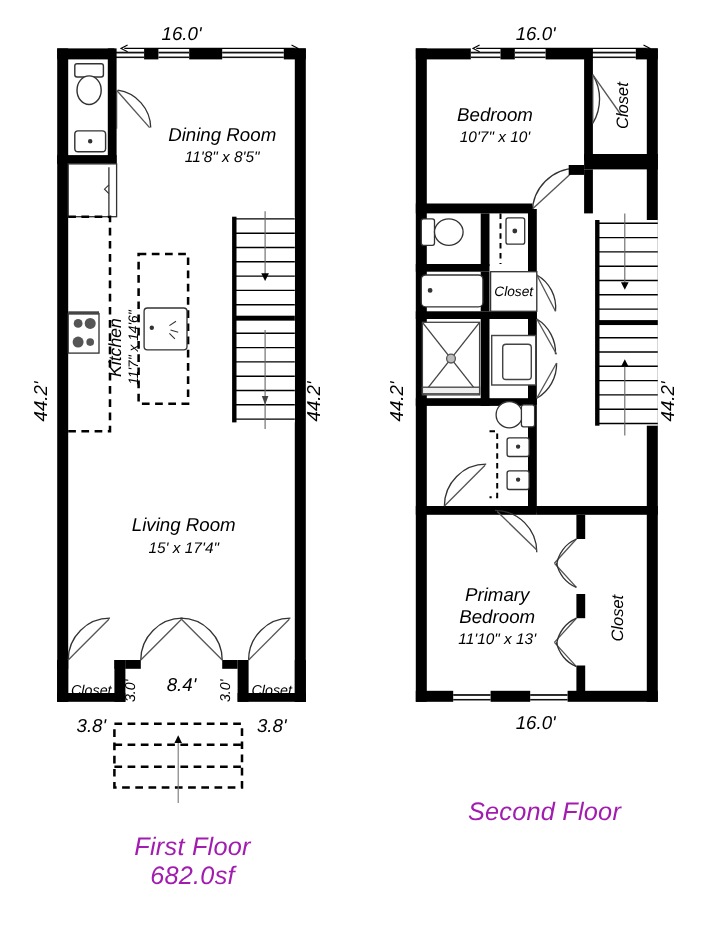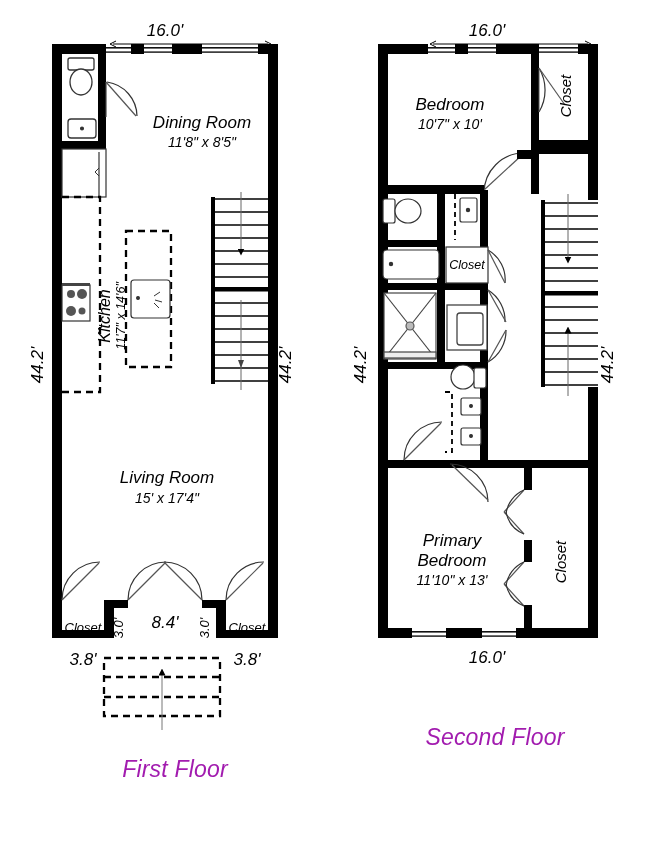--- a/index.html
+++ b/index.html
@@ -405,19 +405,20 @@
       <text x="452" y="546" font-size="17" text-anchor="middle">Primary</text>
       <text x="452" y="566" font-size="17" text-anchor="middle">Bedroom</text>
       <text x="452" y="585" font-size="14" text-anchor="middle">11'10" x  13'</text>
 
       <text x="0" y="0" font-size="15" text-anchor="middle" transform="translate(566,562) rotate(-90)">Closet</text>
     </g>
   </svg>
 
   <div class="floor-caption" id="caption-first">
     <span class="cap-line">First Floor</span>
+    <span class="cap-line">682.0sf</span>
   </div>
 
   <div class="floor-caption" id="caption-second">
     <span class="cap-line">Second Floor</span>
   </div>
 
 </div>
 
 </body></html>

